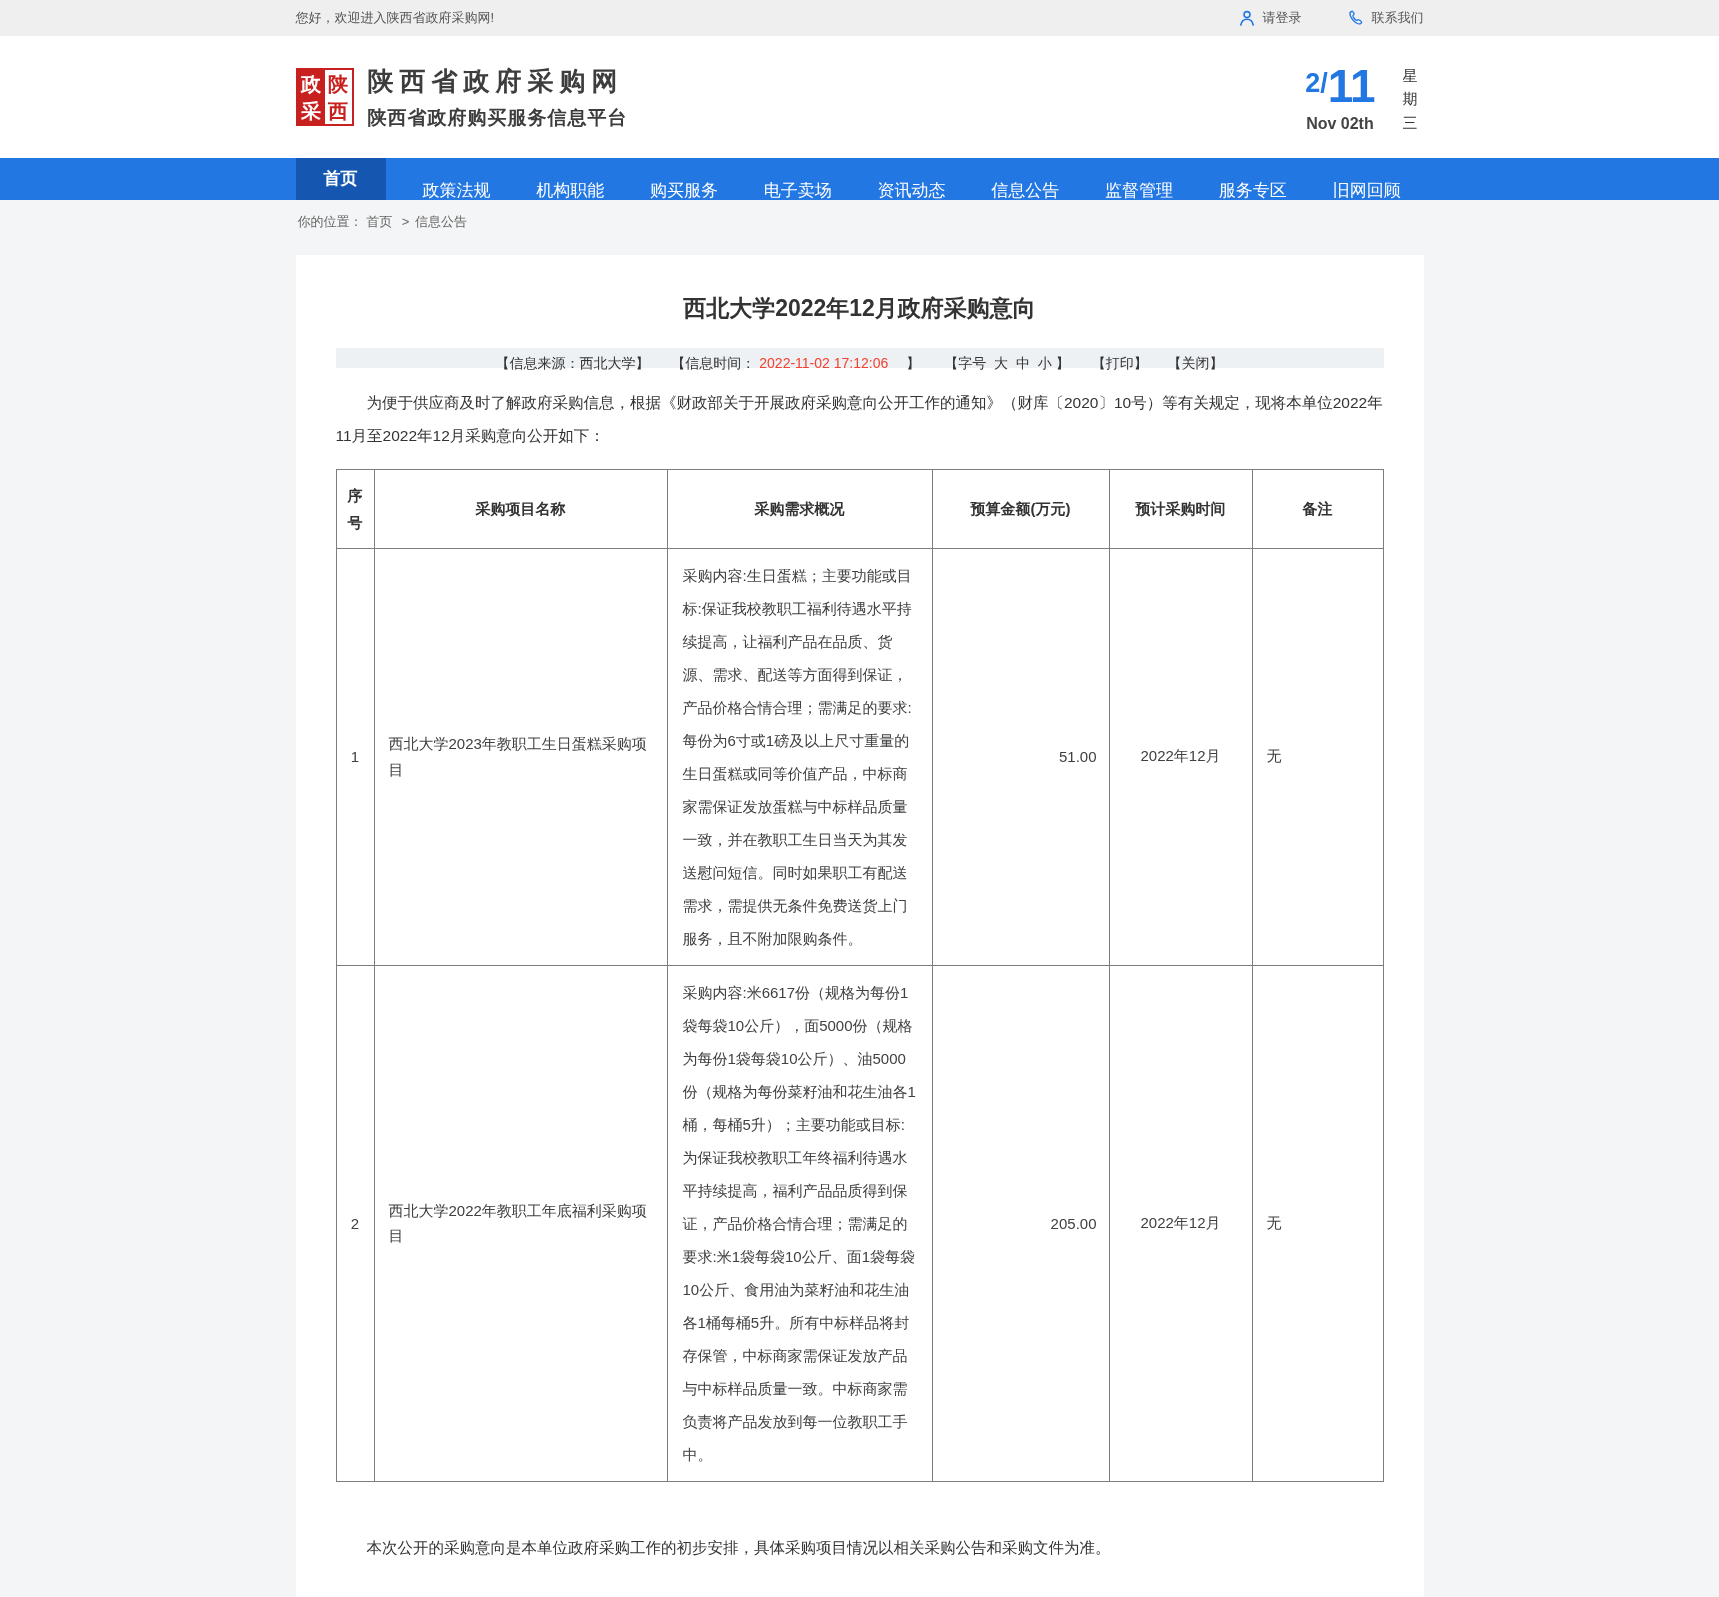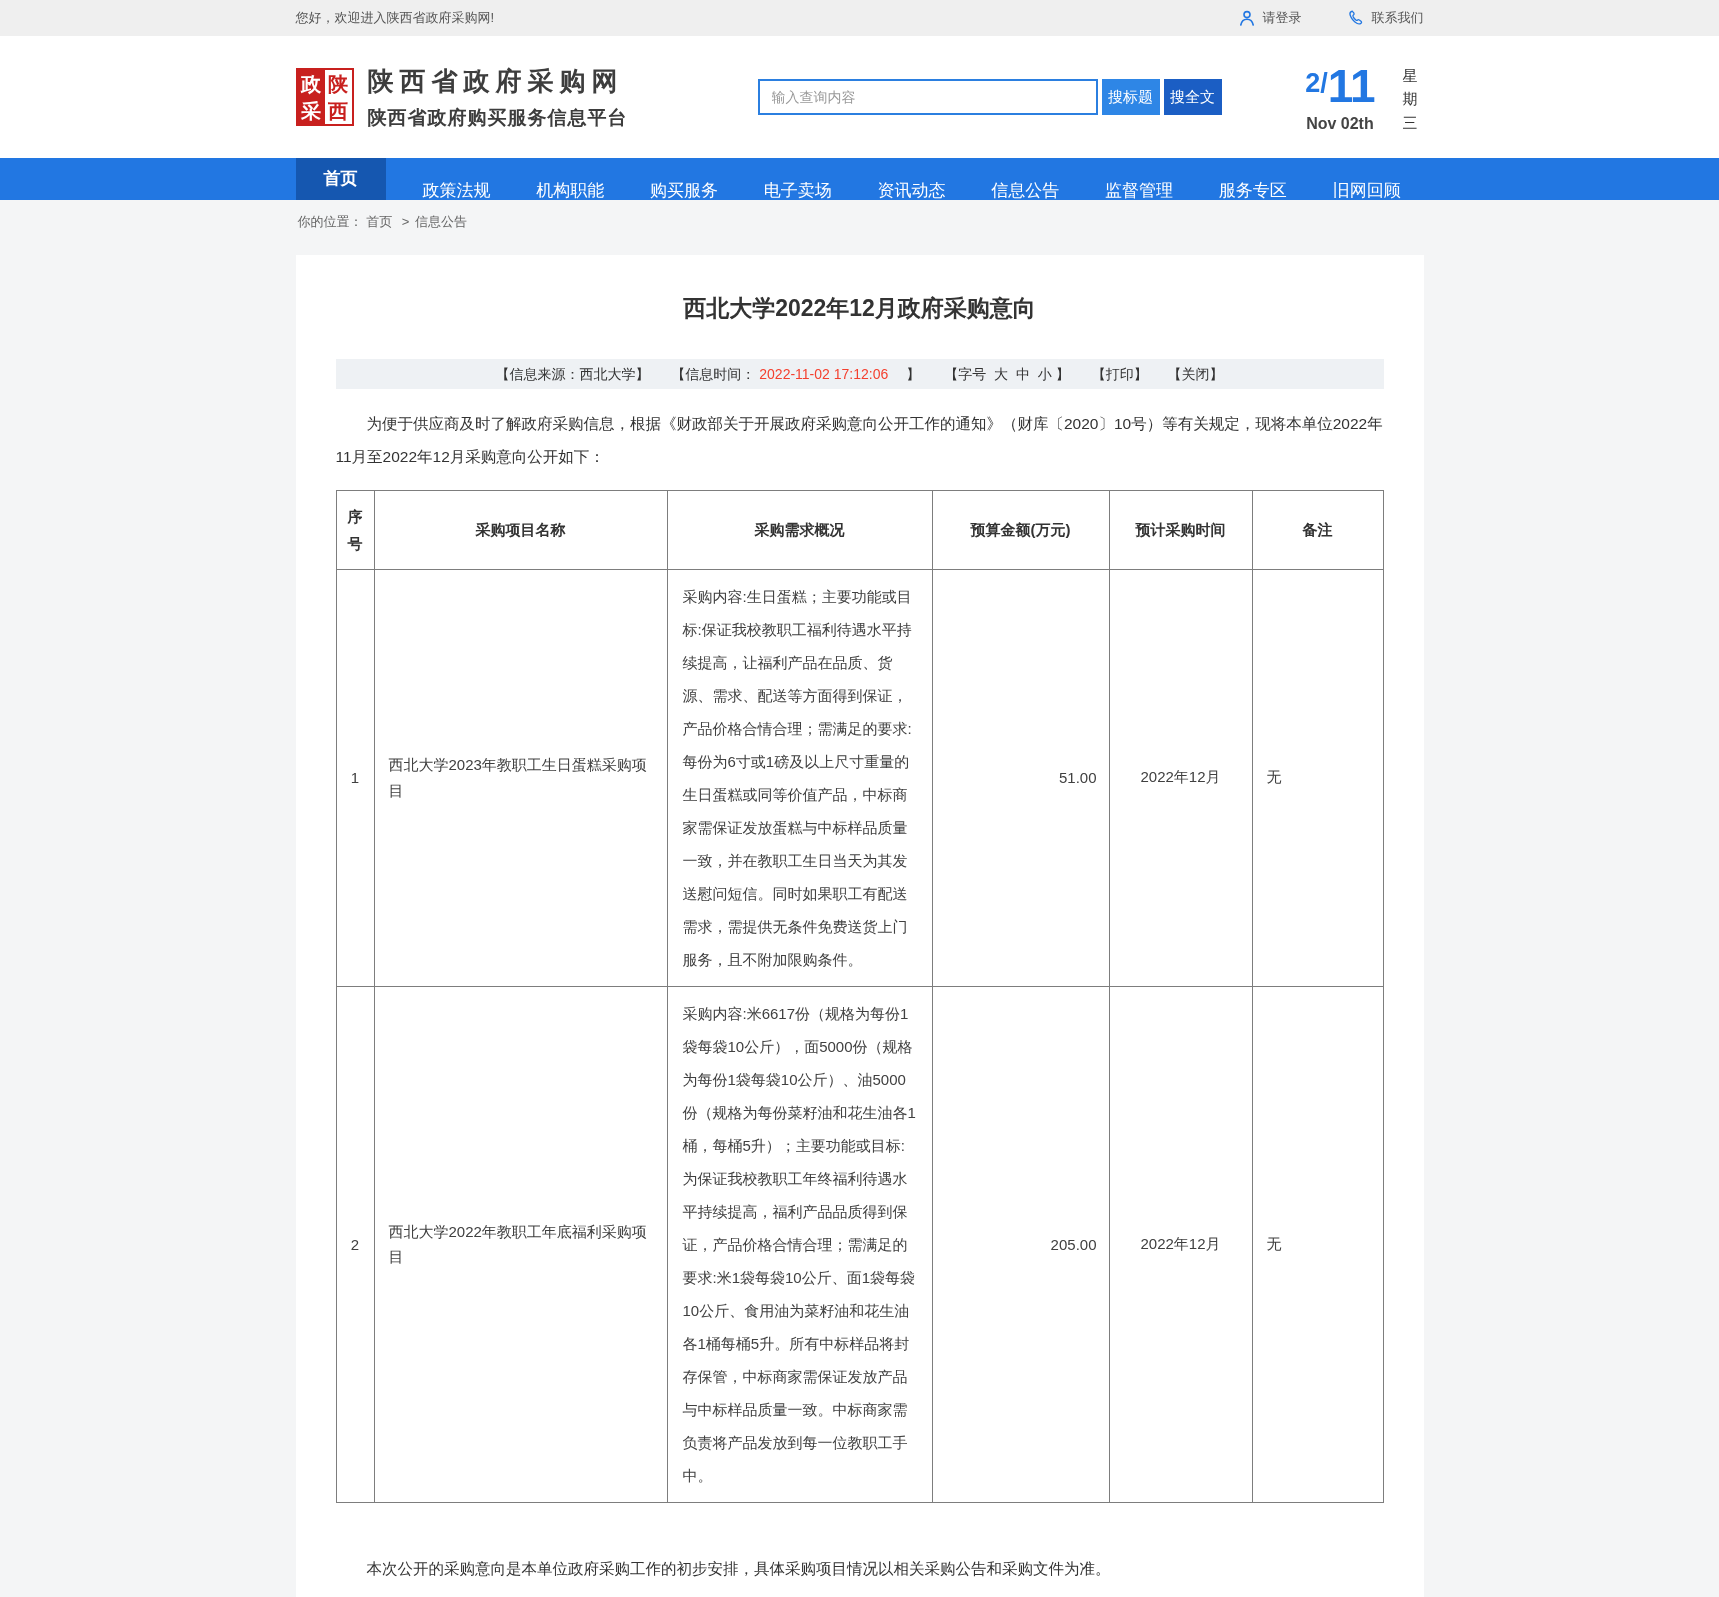--- a/index.html
+++ b/index.html
@@ -63,21 +63,21 @@
 
   
   .breadcrumb { padding: 13px 2px 24px; font-size: 13px; color: #666; }
   .breadcrumb a { color: #666; text-decoration: none; cursor: pointer; }
   .crumb-sep { margin: 0 2px 0 6px; }
 
   
   .card { background: #fff; padding: 32px 40px 58px; margin-bottom: 30px; }
   .article-title { font-size: 23px; font-weight: bold; color: #333; text-align: center; margin-top: 6px; }
   .meta {
-    background: #eef1f4; margin-top: 35px; height: 30px; line-height: 30px;
+    background: #eef1f4; margin-top: 24px; height: 20px; line-height: 30px;
     text-align: center; font-size: 14px; color: #333;
   }
   .meta span, .meta a { margin: 0 2px; }
   .meta .blk { margin: 0 8px; }
   .meta a { color: #333; text-decoration: none; cursor: pointer; }
   .meta .red { color: #f4402f; }
   .intro { font-size: 15.5px; line-height: 2.15; text-indent: 2em; margin-top: 18px; color: #333; }
   table { border-collapse: collapse; table-layout: fixed; width: 100%; margin-top: 16px; }
   th, td { border: 1px solid #7d7d7d; }
   th { font-size: 15px; font-weight: bold; color: #333; padding: 12px 4px; vertical-align: middle; line-height: 1.8; }
@@ -129,25 +129,20 @@
       <div class="seal">
         <span class="seal-c seal-red">政</span>
         <span class="seal-c seal-white">陕</span>
         <span class="seal-c seal-red">采</span>
         <span class="seal-c seal-white">西</span>
       </div>
       <div class="brand-text">
         <div class="site-title">陕西省政府采购网</div>
         <div class="site-sub">陕西省政府购买服务信息平台</div>
       </div>
-    </div>
-    <div class="searchbox">
-      <input type="text" placeholder="输入查询内容" style="">
-      <button class="btn-title">搜标题</button>
-      <button class="btn-full">搜全文</button>
     </div>
     <div class="datebox">
       <div class="date-left">
         <div class="date-nums">
           <span class="d-month">2/</span><span class="d-day">11</span>
         </div>
         <div class="d-en">Nov 02th</div>
       </div>
       <div class="d-week pre">星
 期

